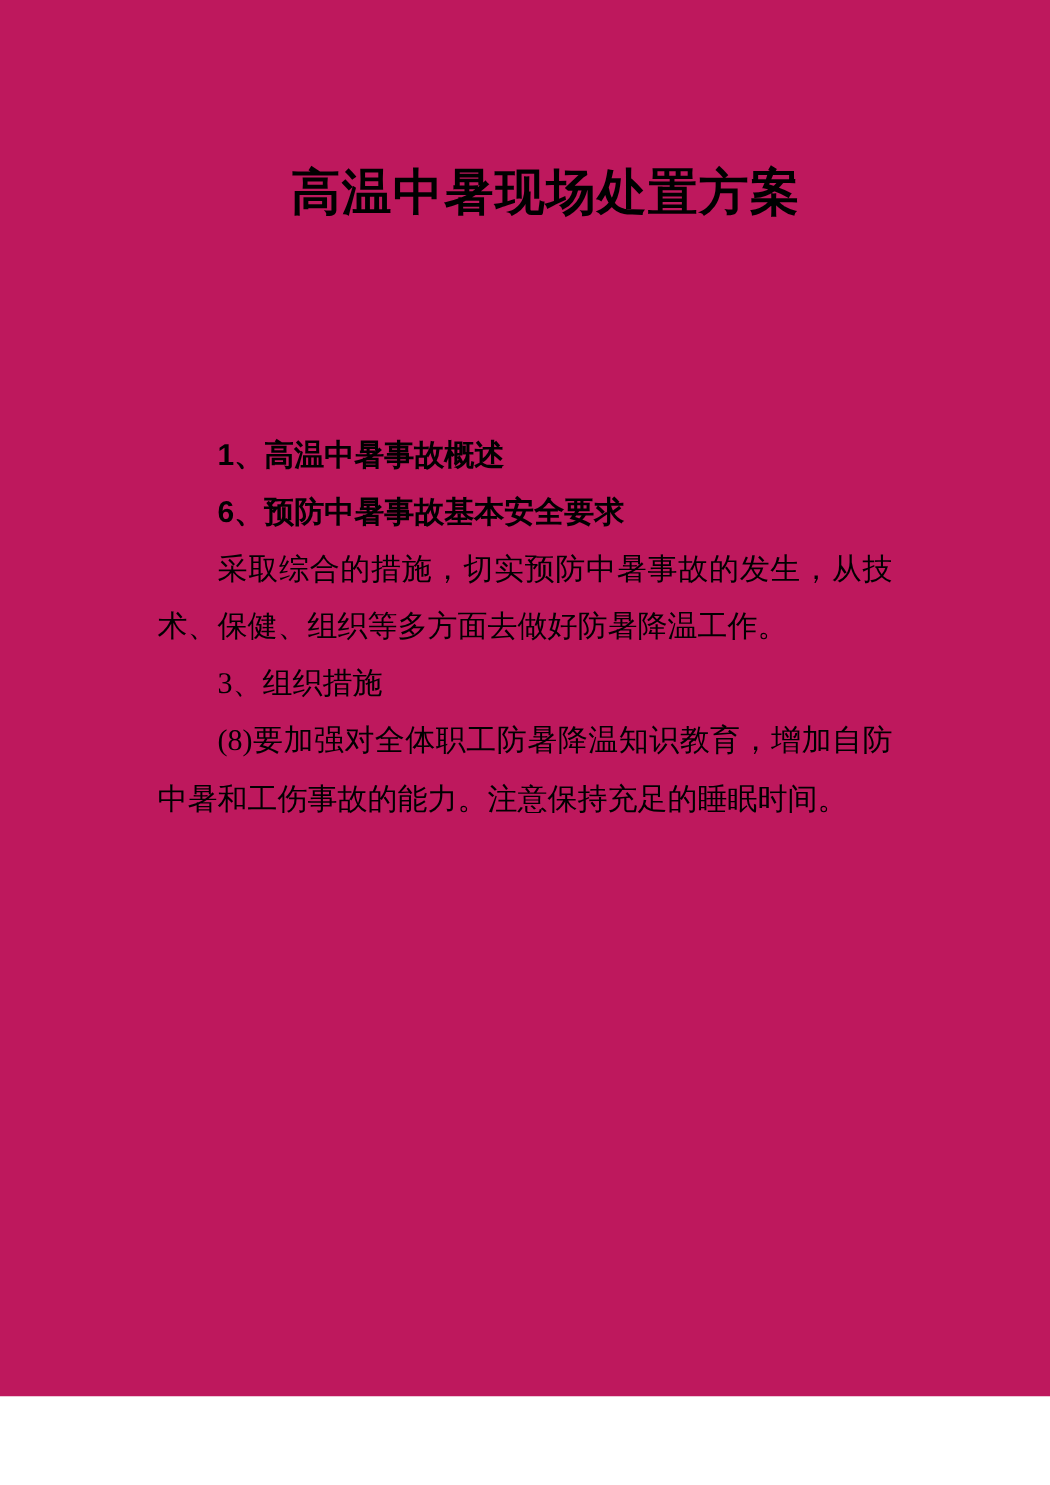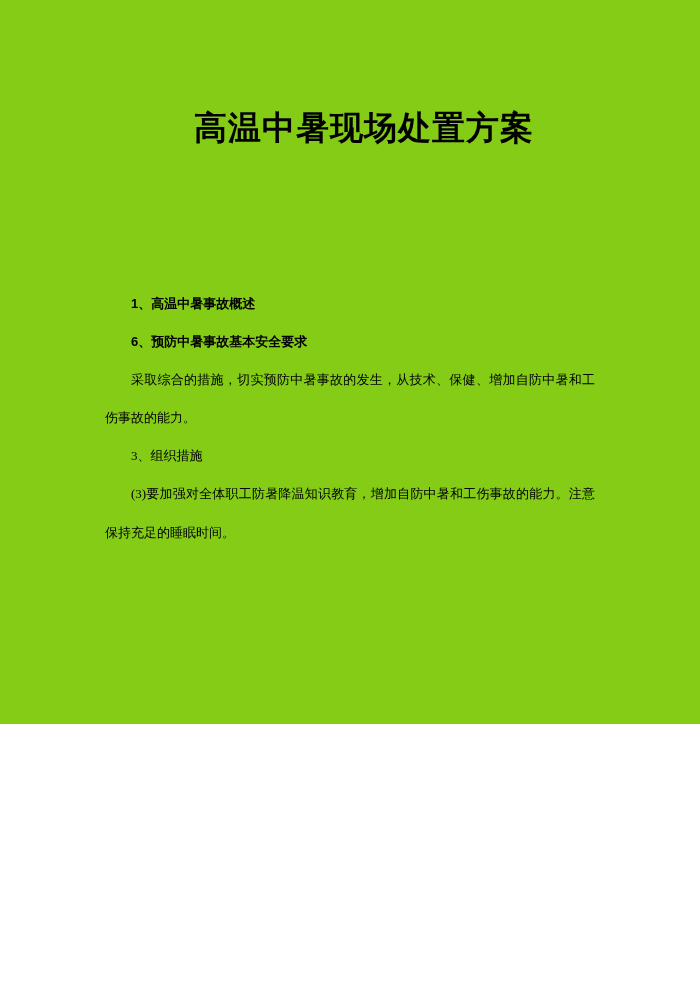--- a/index.html
+++ b/index.html
@@ -3,22 +3,22 @@
 <meta charset="utf-8">
 <style>
   html, body {
     margin: 0;
     padding: 0;
     background: #ffffff;
   }
   .page {
     position: relative;
     width: 700px;
-    height: 724px;
-    background: #84cc16;
+    height: 931px;
+    background: #be185d;
     overflow: hidden;
     color: #000000;
   }
   .doc-title {
     margin: 105px 0 0 0;
     text-align: center;
     transform: translateX(14px);
     font-family: "Liberation Sans", "DejaVu Sans", sans-serif;
     font-weight: bold;
     font-size: 33px;
@@ -34,21 +34,21 @@
     line-height: 38.1px;
     text-align: justify;
     text-justify: inter-ideograph;
     color: #000000;
   }
   .content p,
   .content h2 {
     margin: 0;
     padding: 0;
     text-indent: 2em;
-    font-size: 13px;
+    font-size: 20px;
     line-height: 38.1px;
     font-weight: normal;
   }
   .content h2.sec-heading {
     font-family: "Liberation Sans", "DejaVu Sans", sans-serif;
     font-weight: bold;
   }
   .content p.sub-heading {
     
     font-weight: normal;
@@ -61,22 +61,22 @@
 
   <h1 class="doc-title">高温中暑现场处置方案</h1>
 
   <div class="content">
 
     <h2 class="sec-heading">1、高温中暑事故概述</h2>
 
 
     <h2 class="sec-heading">6、预防中暑事故基本安全要求</h2>
 
-    <p>采取综合的措施，切实预防中暑事故的发生，从技术、保健、增加自防中暑和工伤事故的能力。</p>
+    <p>采取综合的措施，切实预防中暑事故的发生，从技术、保健、组织等多方面去做好防暑降温工作。</p>
 
     <p class="sub-heading">3、组织措施</p>
 
 
-    <p>(3)要加强对全体职工防暑降温知识教育，增加自防中暑和工伤事故的能力。注意保持充足的睡眠时间。</p>
+    <p>(8)要加强对全体职工防暑降温知识教育，增加自防中暑和工伤事故的能力。注意保持充足的睡眠时间。</p>
 
 
   </div>
 </div>
 
 </body></html>

